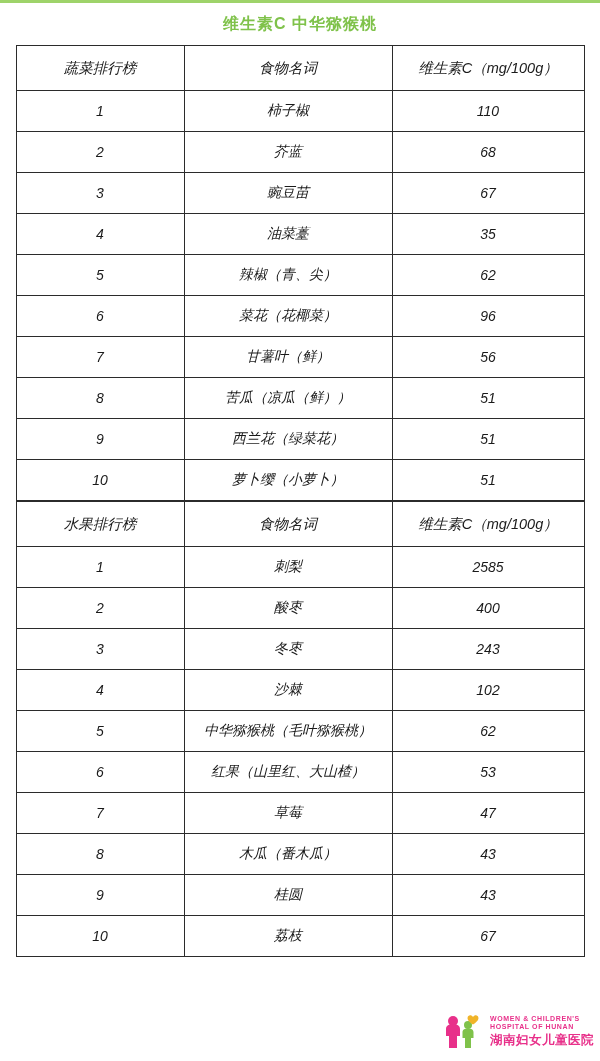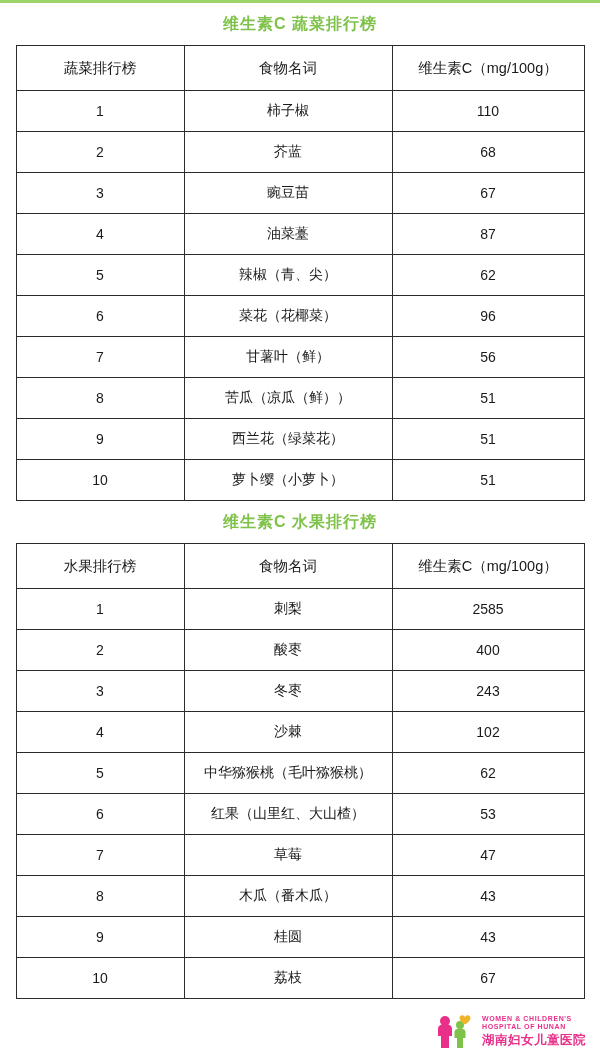--- a/index.html
+++ b/index.html
@@ -33,20 +33,21 @@
     font-weight: bold;
     color: #7fc24a;
     letter-spacing: 1px;
     padding: 11px 0 10px 0;
   }
   table.rank {
     border-collapse: collapse;
     width: 568px;
     margin: 0 auto;
     table-layout: fixed;
+    font-style: italic;
   }
   table.rank td, table.rank th {
     border: 1px solid #2b2b2b;
     text-align: center;
     font-size: 14px;
     font-weight: normal;
     color: #1a1a1a;
     height: 40px;
     padding: 0 2px;
     vertical-align: middle;
@@ -60,21 +61,21 @@
   col.c3 { width: 192px; }
   .footer {
     position: absolute;
     left: 0;
     bottom: 0;
     width: 600px;
     height: 60px;
     display: flex;
     align-items: center;
     justify-content: flex-end;
-    padding-right: 14px;
+    padding-right: 6px;
     box-sizing: border-box;
   }
   .logo-wrap {
     display: flex;
     align-items: center;
     gap: 8px;
   }
   .logo-mark {
     width: 42px;
     height: 38px;
@@ -100,21 +101,21 @@
     margin-top: 2px;
   }
 </style>
 </head>
 <body>
 
 <div class="page">
 
   <div class="top-rule"></div>
 
-  <div class="section-title">维生素C 蔬菜排行榜</div>
+  <div class="section-title">维生素C 中华猕猴桃</div>
 
   <table class="rank">
     <colgroup>
         <col class="c1">
         <col class="c2">
         <col class="c3">
       </colgroup>
     <thead>
       <tr>
         <td>蔬菜排行榜</td>
@@ -134,21 +135,21 @@
         <td>68</td>
       </tr>
       <tr>
         <td>3</td>
         <td>豌豆苗</td>
         <td>67</td>
       </tr>
       <tr>
         <td>4</td>
         <td>油菜薹</td>
-        <td>87</td>
+        <td>35</td>
       </tr>
       <tr>
         <td>5</td>
         <td>辣椒（青、尖）</td>
         <td>62</td>
       </tr>
       <tr>
         <td>6</td>
         <td>菜花（花椰菜）</td>
         <td>96</td>
@@ -169,21 +170,20 @@
         <td>51</td>
       </tr>
       <tr>
         <td>10</td>
         <td>萝卜缨（小萝卜）</td>
         <td>51</td>
       </tr>
     </tbody>
   </table>
 
-  <div class="section-title">维生素C 水果排行榜</div>
 
   <table class="rank">
     <colgroup>
         <col class="c1">
         <col class="c2">
         <col class="c3">
       </colgroup>
     <thead>
       <tr>
         <td>水果排行榜</td>

